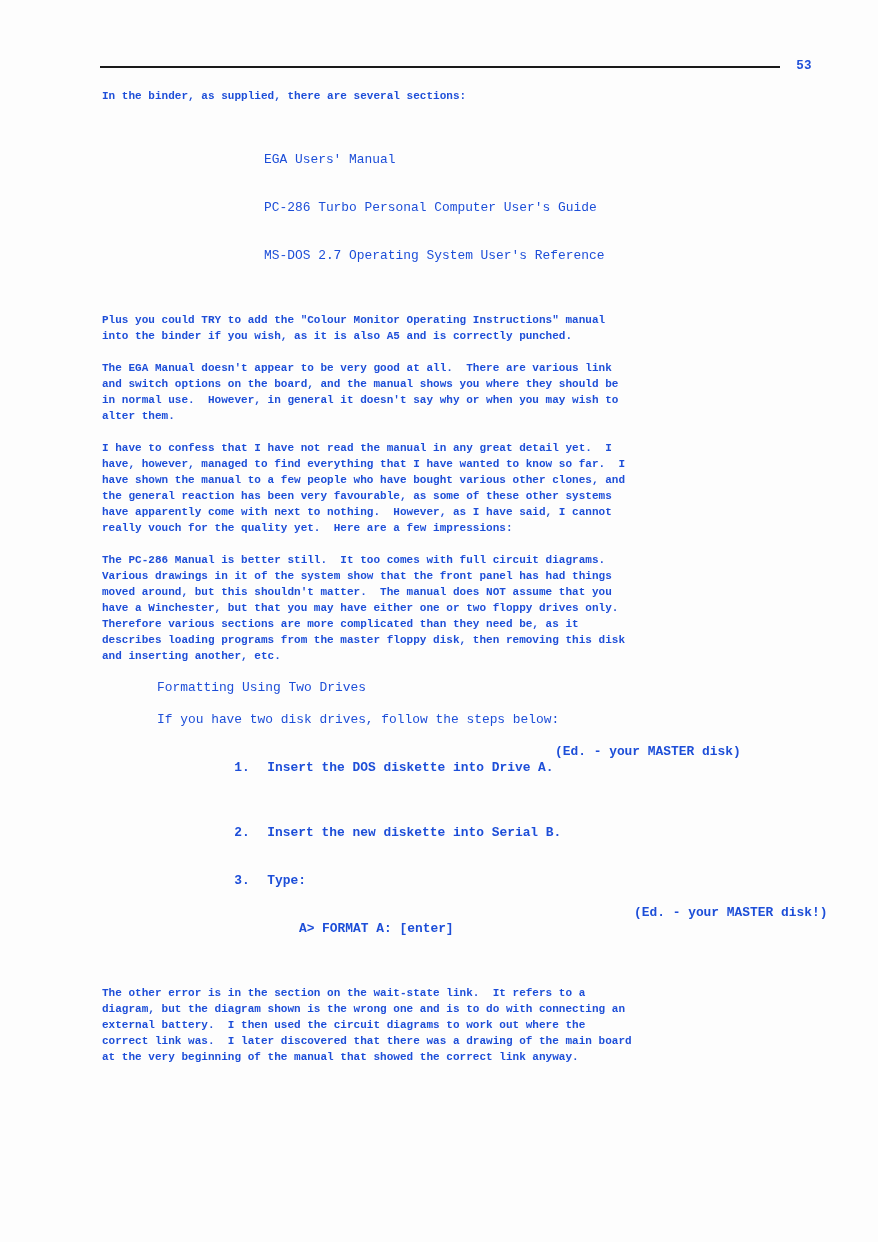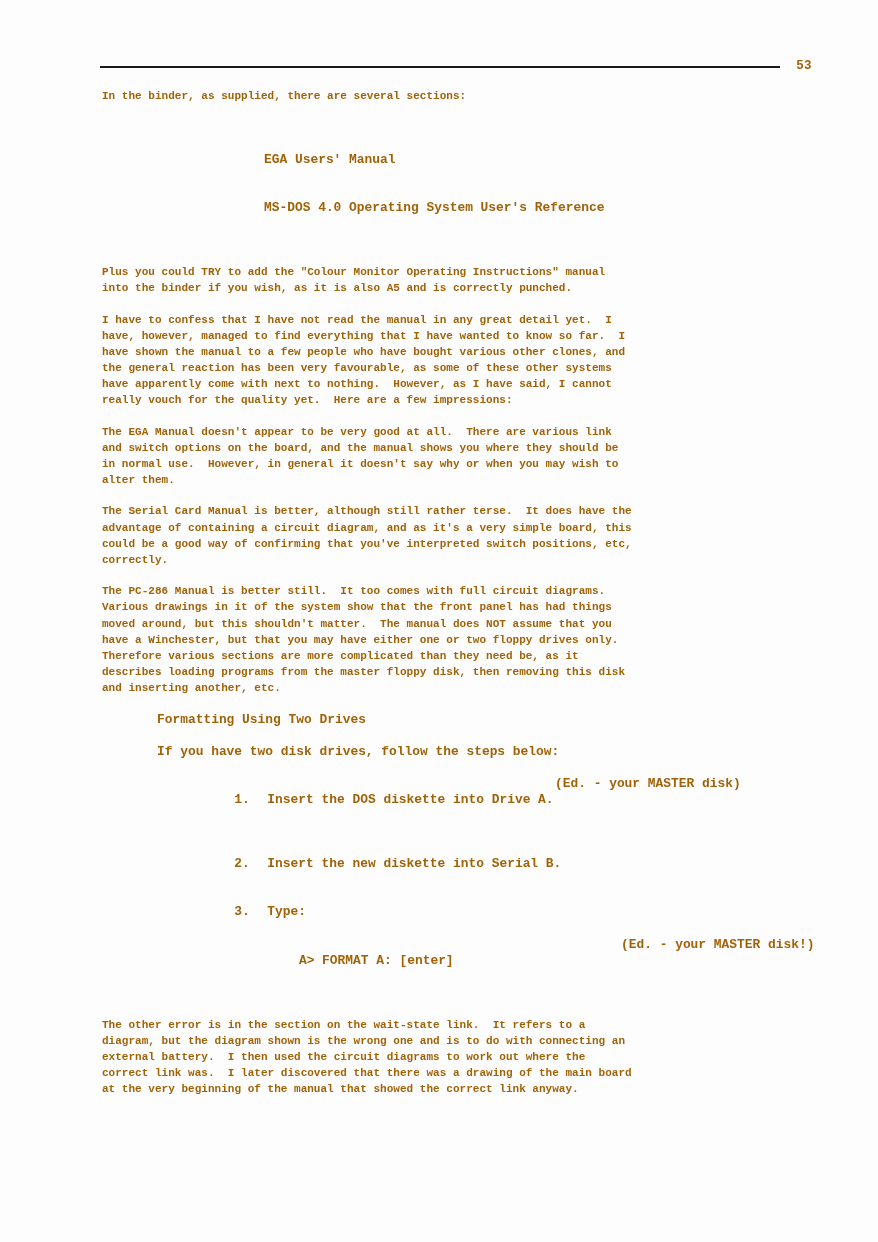--- a/index.html
+++ b/index.html
@@ -7,21 +7,21 @@
     padding: 0;
     background: #ffffff;
   }
   .page {
     position: relative;
     width: 878px;
     height: 1242px;
     background: #fdfdfd;
     overflow: hidden;
     font-family: "Liberation Mono", "DejaVu Sans Mono", monospace;
-    color: #a16207;
+    color: #1d4ed8;
   }
 
   
   .header {
     position: absolute;
     left: 100px;
     top: 56px;
     width: 712px;
     height: 26px;
   }
@@ -69,21 +69,21 @@
     line-height: 16.1px;
     white-space: pre;
   }
 
   .block-indent {
     padding-left: 55px;
     margin: 0 0 15.5px 0;
   }
   .block-line {
     font-size: 12.9px;
-    font-weight: bold;
+    font-weight: normal;
     line-height: 16.1px;
     white-space: pre;
   }
   .gap {
     height: 16px;
   }
 
   .steps {
     margin: 0;
     padding: 0;
@@ -108,63 +108,60 @@
   .cmd-row {
     position: relative;
     font-size: 12.9px;
     font-weight: bold;
     line-height: 16.1px;
     white-space: pre;
     padding-left: 80px;
   }
   .cmd-note {
     position: absolute;
-    left: 464px;
+    left: 477px;
     top: 0;
     white-space: pre;
   }
 </style>
 </head>
 <body>
 
 <div class="page">
 
   <div class="header">
     <div class="header-rule"></div>
     <div class="folio">53</div>
   </div>
 
   <div class="body">
 
     <p class="para">In the binder, as supplied, there are several sections:</p>
 
     <div class="manual-list">
       <div class="block-line">EGA Users' Manual</div>
-      <div class="block-line">MS-DOS 4.0 Operating System User's Reference</div>
+      <div class="block-line">PC-286 Turbo Personal Computer User's Guide</div>
+      <div class="block-line">MS-DOS 2.7 Operating System User's Reference</div>
     </div>
 
     <p class="para">Plus you could TRY to add the "Colour Monitor Operating Instructions" manual
 into the binder if you wish, as it is also A5 and is correctly punched.</p>
+
+    <p class="para">The EGA Manual doesn't appear to be very good at all.  There are various link
+and switch options on the board, and the manual shows you where they should be
+in normal use.  However, in general it doesn't say why or when you may wish to
+alter them.</p>
 
     <p class="para">I have to confess that I have not read the manual in any great detail yet.  I
 have, however, managed to find everything that I have wanted to know so far.  I
 have shown the manual to a few people who have bought various other clones, and
 the general reaction has been very favourable, as some of these other systems
 have apparently come with next to nothing.  However, as I have said, I cannot
 really vouch for the quality yet.  Here are a few impressions:</p>
 
-    <p class="para">The EGA Manual doesn't appear to be very good at all.  There are various link
-and switch options on the board, and the manual shows you where they should be
-in normal use.  However, in general it doesn't say why or when you may wish to
-alter them.</p>
-
-    <p class="para">The Serial Card Manual is better, although still rather terse.  It does have the
-advantage of containing a circuit diagram, and as it's a very simple board, this
-could be a good way of confirming that you've interpreted switch positions, etc,
-correctly.</p>
 
     <p class="para">The PC-286 Manual is better still.  It too comes with full circuit diagrams.
 Various drawings in it of the system show that the front panel has had things
 moved around, but this shouldn't matter.  The manual does NOT assume that you
 have a Winchester, but that you may have either one or two floppy drives only.
 Therefore various sections are more complicated than they need be, as it
 describes loading programs from the master floppy disk, then removing this disk
 and inserting another, etc.</p>
 
 

